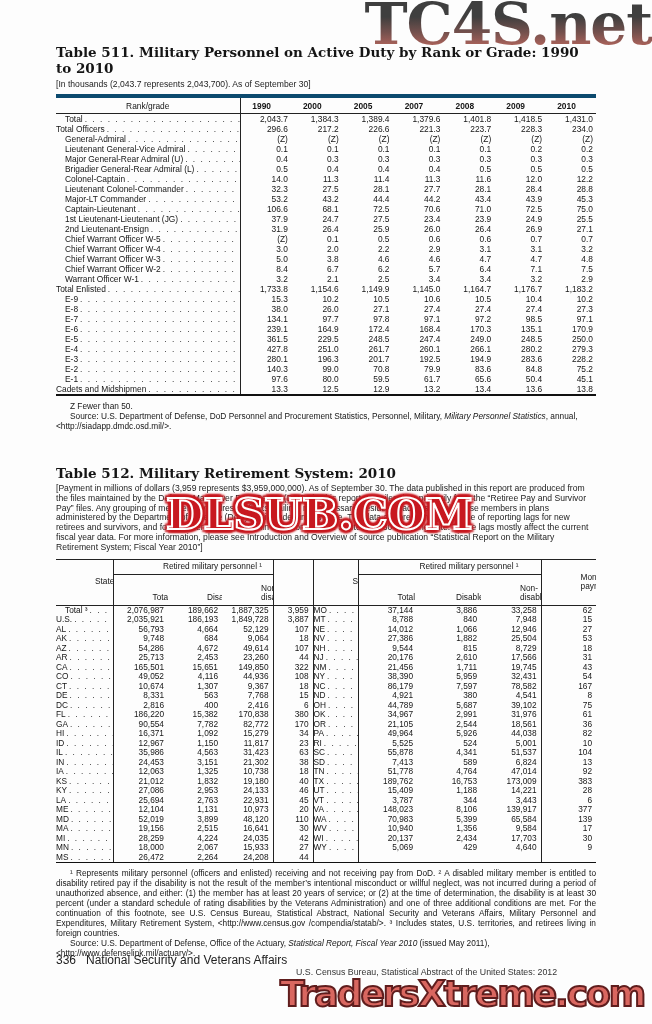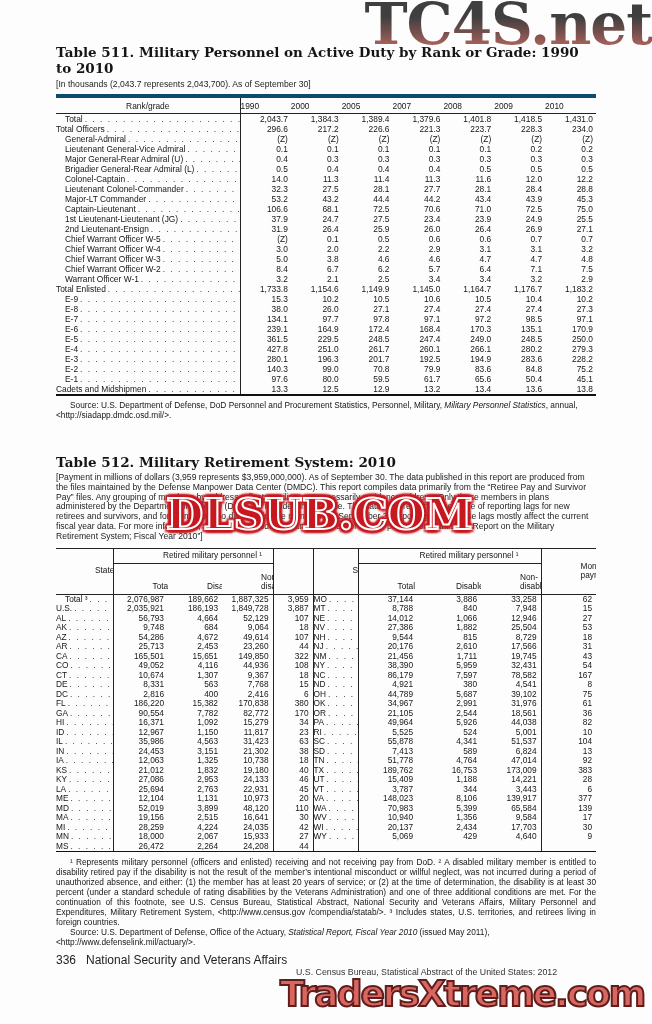--- a/index.html
+++ b/index.html
@@ -11,21 +11,21 @@
   .tbl-title{font-family:"DejaVu Serif",serif;font-weight:bold;font-size:13.5px;line-height:16px;margin:0 0 3px 0;}
   .tbl-note{font-size:8.6px;line-height:10px;margin:0 0 5px 0;color:#222;}
 
   
   table{border-collapse:collapse;table-layout:fixed;width:540px;}
   #t511{margin-bottom:4px;}
   #t511 th,#t511 td{font-size:8.4px;line-height:10px;padding:0;white-space:nowrap;overflow:hidden;font-weight:normal;}
   #t511 thead th{border-top:4px solid #0c4a6e;border-bottom:1px solid #222;height:15px;vertical-align:middle;}
   #t511 .lblcol{width:184px;}
   #t511 th.rank{text-align:center;}
-  #t511 th.year{text-align:left;padding-right:8px;}
+  #t511 th.year{text-align:center;padding-right:8px;font-weight:bold;}
   #t511 td.label{padding-left:0;}
   #t511 td.num{text-align:right;padding-right:3px;}
   #t511 .vr{border-right:1px solid #222;}
   #t511 tbody tr:last-child td{border-bottom:2px solid #111;}
   .labflex{display:flex;align-items:baseline;}
   .labflex .lbl{flex:0 0 auto;}
   .labflex .dots{flex:1 1 auto;overflow:hidden;white-space:nowrap;color:#333;letter-spacing:1.5px;padding-left:2px;}
   .ind1 .lbl{padding-left:9px;}
   .boldrow{font-weight:bold;}
 
@@ -522,20 +522,21 @@
             <td class="num boldrow">12.5</td>
             <td class="num boldrow">12.9</td>
             <td class="num boldrow">13.2</td>
             <td class="num boldrow">13.4</td>
             <td class="num boldrow">13.6</td>
             <td class="num boldrow">13.8</td>
           </tr>
         </tbody>
     </table>
 
+    <p class="foot ind zline">Z Fewer than 50.</p>
     <p class="foot ind" id="src511"><span>Source: U.S. Department of Defense, DoD Personnel and Procurement Statistics, Personnel, Military, </span><span class="it">Military Personnel Statistics</span><span>, annual, &lt;http://siadapp.dmdc.osd.mil/&gt;.</span></p>
 
     <h1 class="tbl-title gap512">Table 512. Military Retirement System: 2010</h1>
     <p class="tbl-note" style="line-height:9.8px;margin-bottom:6px;">[Payment in millions of dollars (3,959 represents $3,959,000,000). As of September 30. The data published in this report are produced from the files maintained by the Defense Manpower Data Center (DMDC). This report compiles data primarily from the “Retiree Pay and Survivor Pay” files. Any grouping of members by address reflects mailing, not necessarily residence address. Only those members in plans administered by the Department of Defense (DoD) are included in this table. The data are preliminary because of reporting lags for new retirees and survivors, and for members who died within one month of the September 30 reporting date. These lags mostly affect the current fiscal year data. For more information, please see Introduction and Overview of source publication “Statistical Report on the Military Retirement System; Fiscal Year 2010”]</p>
 
     <table id="t512">
       <colgroup>
         <col style="width:57px">
           <col style="width:55px">
           <col style="width:54px">

